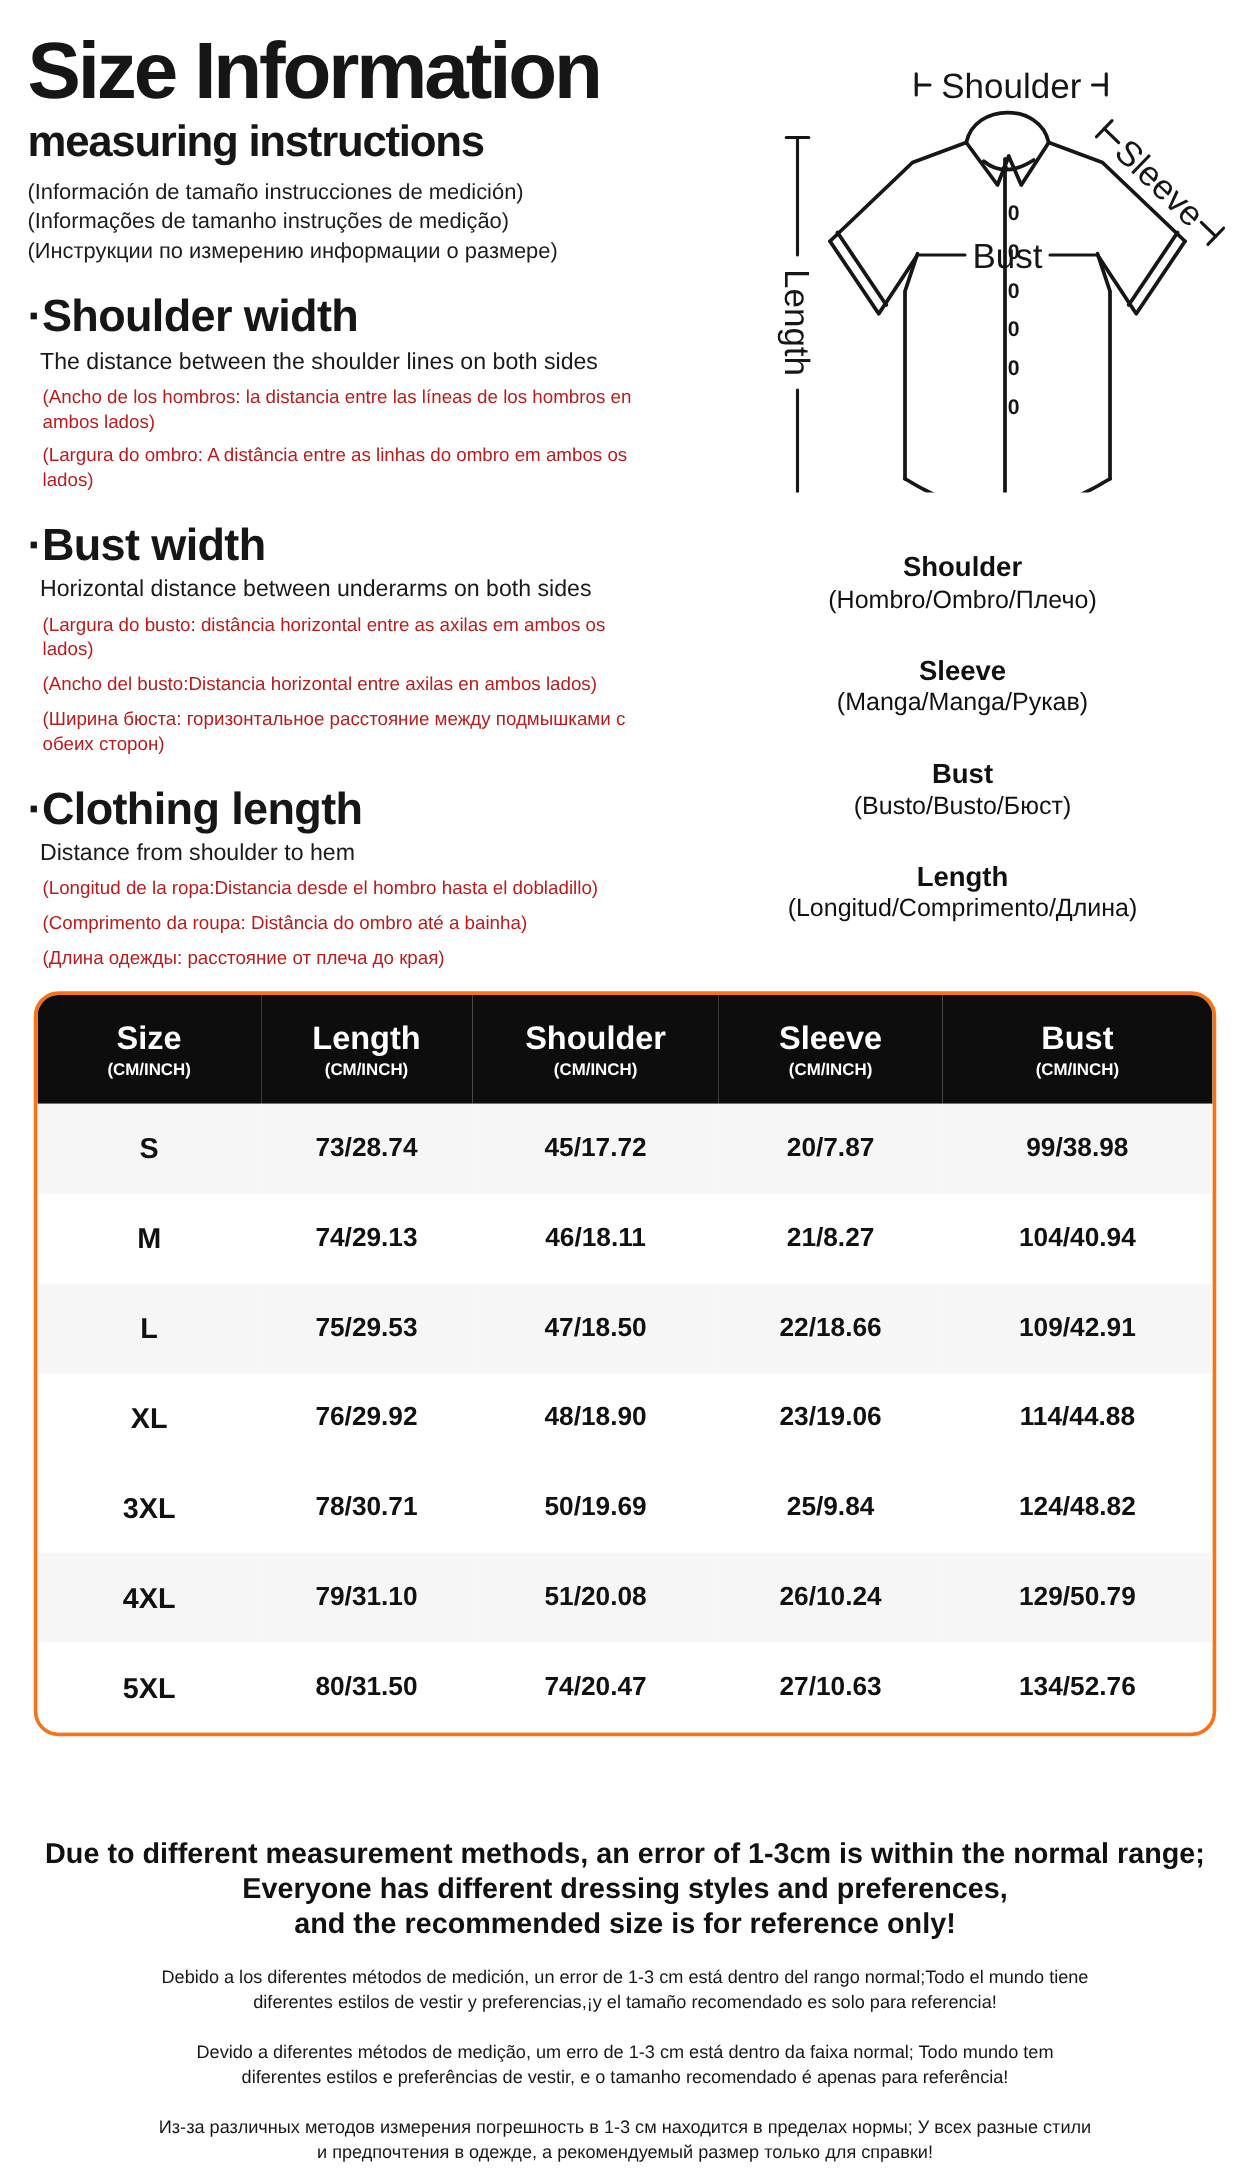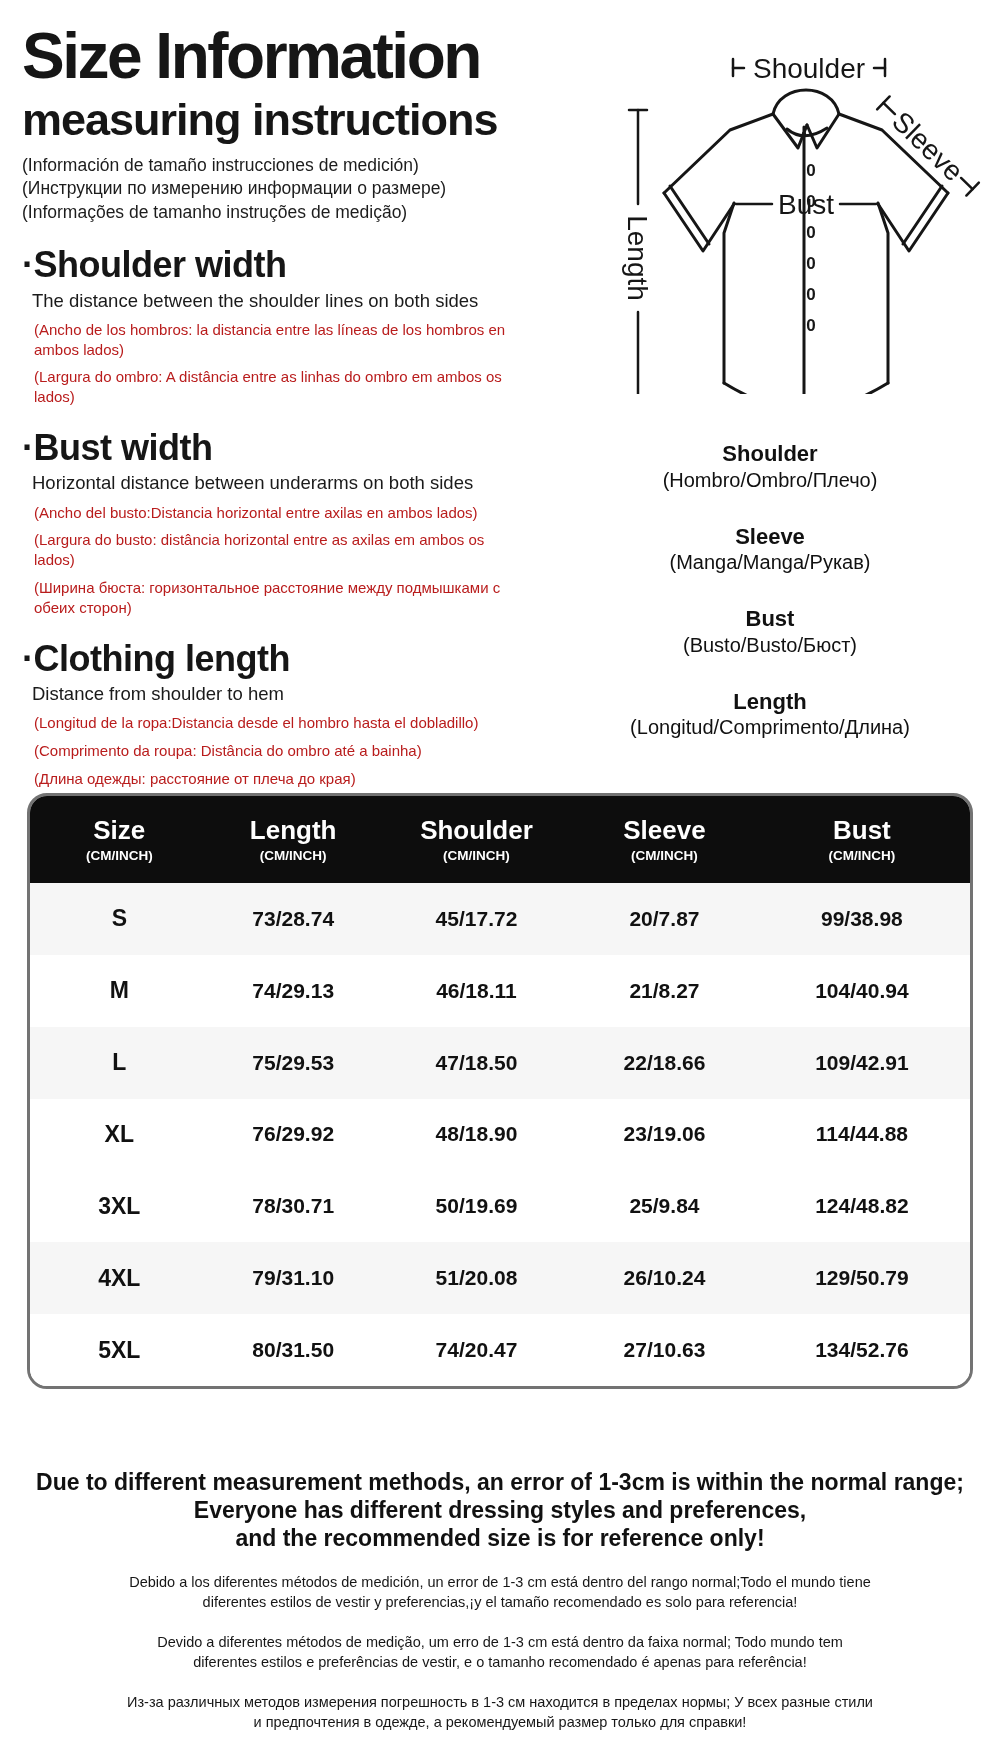--- a/index.html
+++ b/index.html
@@ -14,21 +14,21 @@
   }
   .page { position:relative; width:1000px; height:1737px; }
 
   
   .left-col { position:absolute; left:22px; top:24px; width:505px; }
   .main-title {
     font-size:64px; font-weight:bold; letter-spacing:-2.5px;
     line-height:1.0; margin:0; color:#161616;
   }
   .sub-title {
-    font-size:45px; font-weight:bold; letter-spacing:-1px;
+    font-size:35px; font-weight:bold; letter-spacing:-1px;
     margin:6px 0 8px 0; color:#161616;
   }
   .title-trans { font-size:17.5px; line-height:1.34; margin:0; color:#1c1c1c; }
 
   .section { margin-top:20px; }
   .section-heading {
     font-size:36px; font-weight:bold; letter-spacing:-0.5px;
     margin:0; line-height:1.15; color:#161616;
   }
   .section-desc {
@@ -44,21 +44,21 @@
   svg text { font-family:"Liberation Sans", sans-serif; fill:#161616; }
 
   .legend { position:absolute; left:550px; top:440px; width:440px; text-align:center; }
   .legend-item { margin-bottom:30px; }
   .legend-name { font-size:22px; font-weight:bold; line-height:1.25; }
   .legend-trans { font-size:20px; line-height:1.25; }
 
   
   .size-table {
     position:absolute; left:27px; top:793px; width:946px; height:596px;
-    border:3px solid #737373; border-radius:20px; overflow:hidden;
+    border:3px solid #f97316; border-radius:20px; overflow:hidden;
     background:#ffffff;
   }
   table { width:100%; height:100%; border-collapse:collapse; table-layout:fixed; }
   col.c1 { width:19%; } col.c2 { width:18%; } col.c3 { width:21%; }
   col.c4 { width:19%; } col.c5 { width:23%; }
   thead th {
     background:#0d0d0d; color:#ffffff; height:87px;
     text-align:center; vertical-align:middle; padding:0;
   }
   .th-main { display:block; font-size:26px; font-weight:bold; line-height:1.15; }
@@ -78,35 +78,35 @@
 </style>
 </head>
 <body>
 
 <div class="page">
 
   <div class="left-col">
     <h1 class="main-title">Size Information</h1>
     <div class="sub-title">measuring instructions</div>
     <p class="title-trans">(Información de tamaño instrucciones de medición)</p>
+    <p class="title-trans">(Informações de tamanho instruções de medição)</p>
     <p class="title-trans">(Инструкции по измерению информации о размере)</p>
-    <p class="title-trans">(Informações de tamanho instruções de medição)</p>
 
     <div class="section">
       <h3 class="section-heading"><span>·</span><span>Shoulder width</span></h3>
       <div class="section-desc">The distance between the shoulder lines on both sides</div>
       <p class="section-trans">(Ancho de los hombros: la distancia entre las líneas de los hombros en ambos lados)</p>
       <p class="section-trans">(Largura do ombro: A distância entre as linhas do ombro em ambos os lados)</p>
     </div>
 
     <div class="section">
       <h3 class="section-heading"><span>·</span><span>Bust width</span></h3>
       <div class="section-desc">Horizontal distance between underarms on both sides</div>
+      <p class="section-trans">(Largura do busto: distância horizontal entre as axilas em ambos os lados)</p>
       <p class="section-trans">(Ancho del busto:Distancia horizontal entre axilas en ambos lados)</p>
-      <p class="section-trans">(Largura do busto: distância horizontal entre as axilas em ambos os lados)</p>
       <p class="section-trans">(Ширина бюста: горизонтальное расстояние между подмышками с обеих сторон)</p>
     </div>
 
     <div class="section">
       <h3 class="section-heading"><span>·</span><span>Clothing length</span></h3>
       <div class="section-desc">Distance from shoulder to hem</div>
       <p class="section-trans">(Longitud de la ropa:Distancia desde el hombro hasta el dobladillo)</p>
       <p class="section-trans">(Comprimento da roupa: Distância do ombro até a bainha)</p>
       <p class="section-trans">(Длина одежды: расстояние от плеча до края)</p>
     </div>

